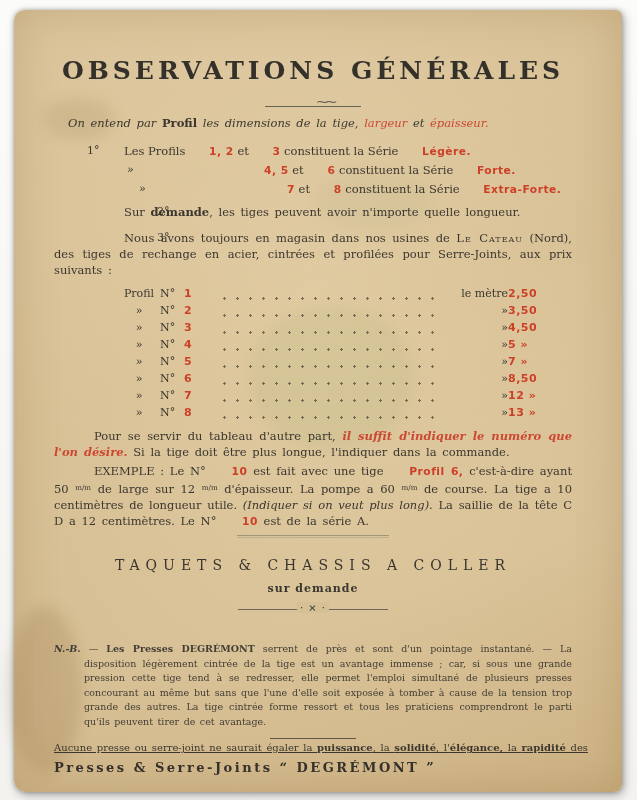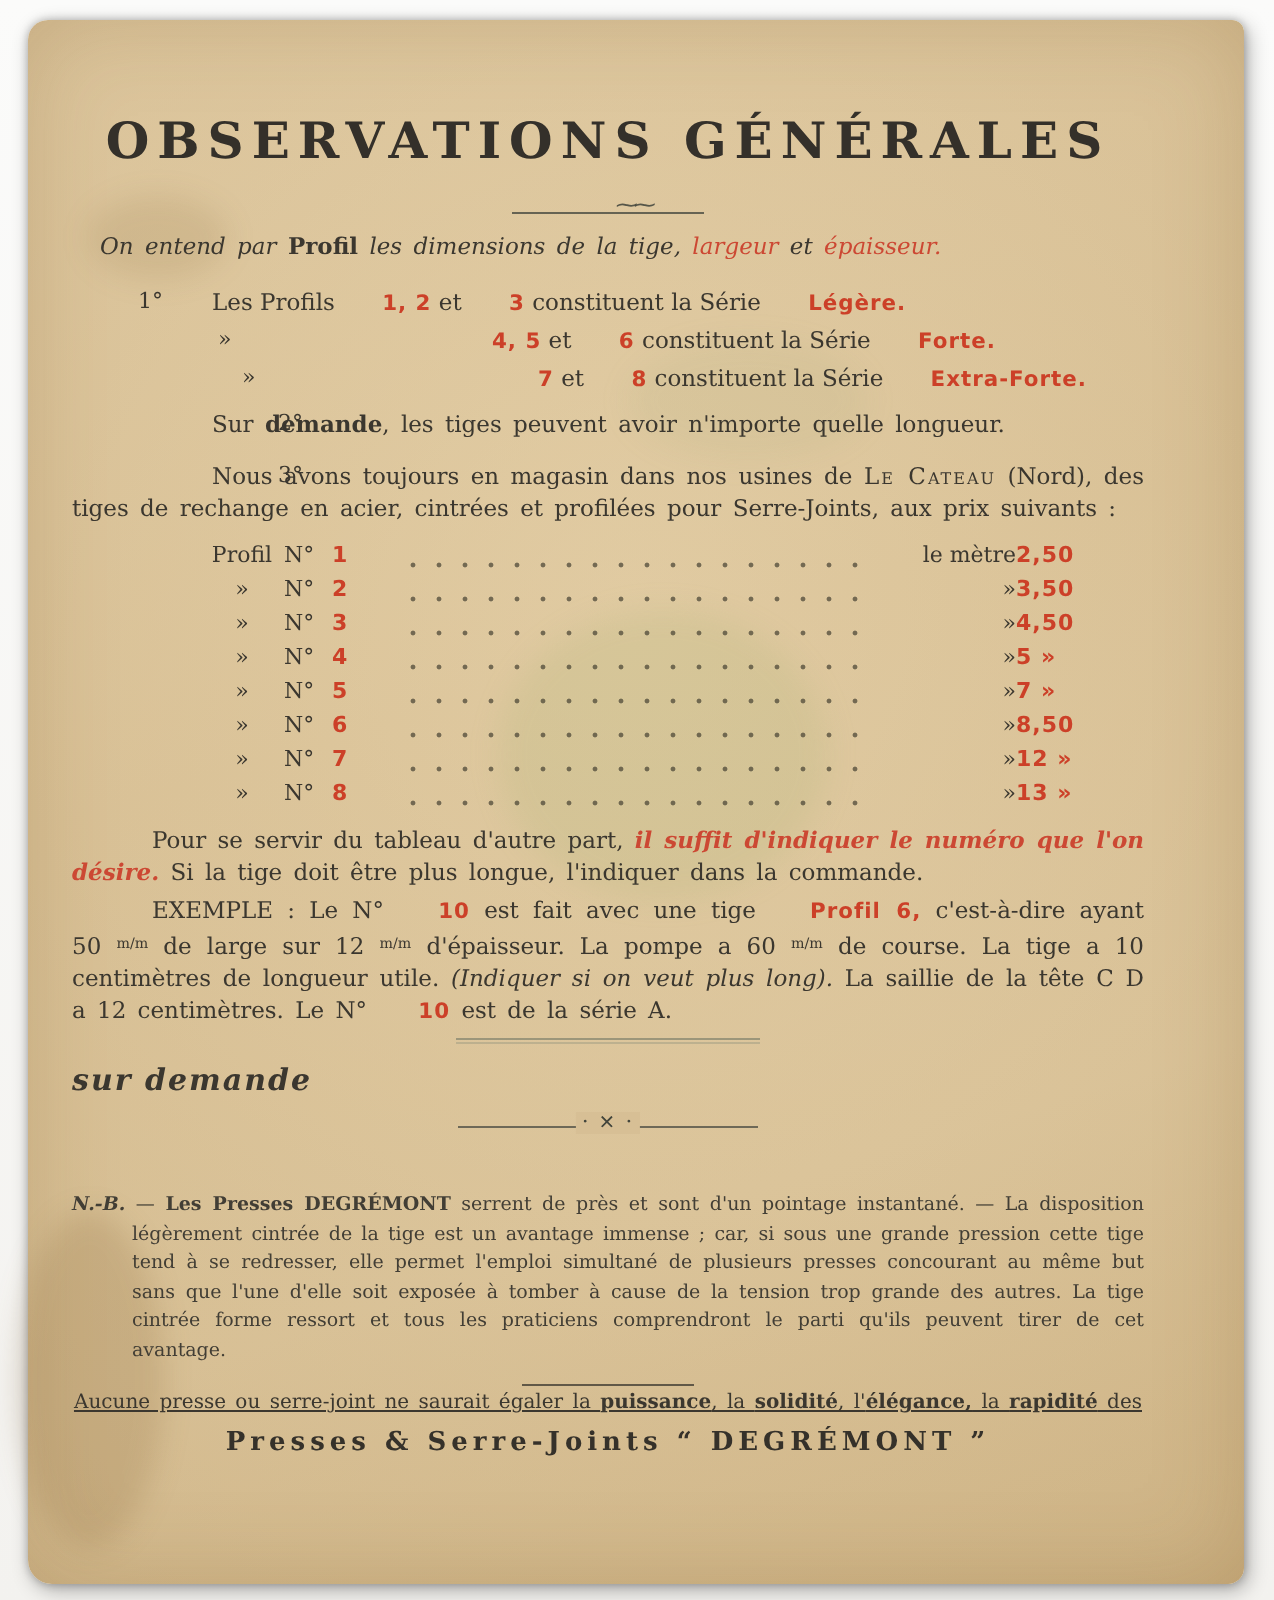--- a/index.html
+++ b/index.html
@@ -14,21 +14,21 @@
     border-radius:10px 6px 8px 12px;
     box-shadow:0 0 4px rgba(0,0,0,.25), 2px 3px 10px rgba(0,0,0,.3),
       inset 0 0 46px rgba(122,86,36,.22);
     color:#3b372f;
   }
   .stain { position:absolute; border-radius:50%; filter:blur(7px); pointer-events:none; }
   .stain.s1 { left:235px; top:295px; width:165px; height:145px; background:rgba(168,178,112,.17); }
   .stain.s2 { left:30px;  top:88px;  width:70px;  height:42px;  background:rgba(122,92,40,.12); }
   .stain.s3 { left:-6px;  top:596px; width:74px;  height:168px; background:rgba(116,82,34,.16); }
   .stain.s4 { left:300px; top:160px; width:120px; height:60px;  background:rgba(160,170,120,.10); }
-  .content { position:relative; height:100%; padding:46px 50px 0 22px; }
+  .content { position:relative; height:100%; padding:46px 50px 0 40px; }
 
   h1.title { text-align:center; font-size:25px; font-weight:bold; letter-spacing:4px;
     color:#34302a; line-height:30px; }
   .title-divider { position:relative; width:96px; height:9px; margin:16px auto 0; }
   .title-divider .dl { position:absolute; left:0; right:0; top:4px; height:1px;
     background:rgba(62,66,58,.75); }
   .title-divider .sq { position:absolute; left:54%; top:-6px; font-size:11px;
     color:rgba(62,66,58,.85); letter-spacing:-2px; }
 
   p.body { font-size:11.5px; line-height:16px; text-align:justify; word-spacing:2px; }
@@ -57,35 +57,35 @@
   .c-num, .c-price { font-family:"DejaVu Sans","Liberation Sans",sans-serif;
     font-weight:bold; color:#cc4028; font-size:11px; letter-spacing:.5px; }
 
   .pour { margin-top:5px; text-indent:40px; line-height:18px; }
   .exemple { margin-top:3px; text-indent:40px; line-height:16.5px; }
 
   .rule-a { width:152px; height:3px; margin:5px auto 0;
     border-top:1px solid rgba(104,112,96,.55); border-bottom:1px solid rgba(130,138,118,.35); }
   h2.sub-heading { margin-top:19px; text-align:center; font-size:14px; font-weight:normal;
     letter-spacing:6px; color:#3a362e; }
-  .sur-demande { margin-top:9px; text-align:left; font-style:italic; font-size:15px;
+  .sur-demande { margin-top:9px; text-align:center; font-size:11px;
     font-weight:bold; letter-spacing:1px; }
   .ornament { position:relative; width:150px; height:12px; margin:9px auto 0; }
   .ornament .ol { position:absolute; left:0; right:0; top:5px; height:1px;
     background:rgba(62,66,58,.7); }
   .ornament .oc { position:absolute; left:50%; top:-2px; transform:translateX(-50%);
     background:transparent; font-size:10px; color:rgba(62,66,58,.85); letter-spacing:1px;
     padding:0 3px; text-shadow:0 0 0 rgba(62,66,58,.8); background-color:#d7bf95; }
 
   .nb { margin-top:26px; font-size:9.5px; line-height:14.5px; text-align:justify;
     word-spacing:1.5px; padding-left:30px; text-indent:-30px; color:#423e35; }
   .rule-b { width:86px; height:1px; margin:9px auto 0; background:rgba(58,54,46,.75); }
   .closing { margin-top:3px; text-align:center; font-size:10px; white-space:nowrap;
     word-spacing:1.5px;text-decoration:underline; }
-  .brand { margin-top:7px; text-align:center; font-size:13px; font-weight:bold;
+  .brand { margin-top:7px; text-align:left; font-size:13px; font-weight:bold;
     letter-spacing:2.5px; color:#35312a; }
 
   
   .b  { font-weight:bold; }
   .i  { font-style:italic; }
   .r  { color:#cc4833; }
   .rs { color:#cc4028; font-family:"DejaVu Sans","Liberation Sans",sans-serif;
         font-weight:bold; font-size:.93em; letter-spacing:.5px;margin-left:20px; }
   .sc { font-variant:small-caps; letter-spacing:1px; }
   .sup{ font-size:.62em; vertical-align:.45em; }
@@ -209,20 +209,21 @@
           <span class="c-price">13 »</span>
         </div>
       </div>
 
     <p class="body pour"><span>Pour se servir du tableau d'autre part, </span><span class="r b i">il suffit d'indiquer le numéro que l'on désire.</span><span> Si la tige doit être plus longue, l'indiquer dans la commande.</span></p>
 
     <p class="body exemple"><span>EXEMPLE : Le N° </span><span class="rs">10</span><span> est fait avec une tige </span><span class="rs">Profil 6,</span><span> c'est-à-dire ayant 50 </span><span class="sup">m/m</span><span> de large sur 12 </span><span class="sup">m/m</span><span> d'épaisseur. La pompe a 60 </span><span class="sup">m/m</span><span> de course. La tige a 10 centimètres de longueur utile. </span><span class="i">(Indiquer si on veut plus long).</span><span> La saillie de la tête C D a 12 centimètres. Le N° </span><span class="rs">10</span><span> est de la série A.</span></p>
 
     <div class="rule-a"></div>
 
+    <h2 class="sub-heading">TAQUETS &amp; CHASSIS A COLLER</h2>
     <div class="sur-demande">sur demande</div>
 
     <div class="ornament">
       <span class="ol"></span>
       <span class="oc">· × ·</span>
     </div>
 
     <p class="nb"><span class="b i">N.-B.</span><span> — </span><span class="b">Les Presses DEGRÉMONT</span><span> serrent de près et sont d'un pointage instantané. — La disposition légèrement cintrée de la tige est un avantage immense ; car, si sous une grande pression cette tige tend à se redresser, elle permet l'emploi simultané de plusieurs presses concourant au même but sans que l'une d'elle soit exposée à tomber à cause de la tension trop grande des autres. La tige cintrée forme ressort et tous les praticiens comprendront le parti qu'ils peuvent tirer de cet avantage.</span></p>
 
     <div class="rule-b"></div>

